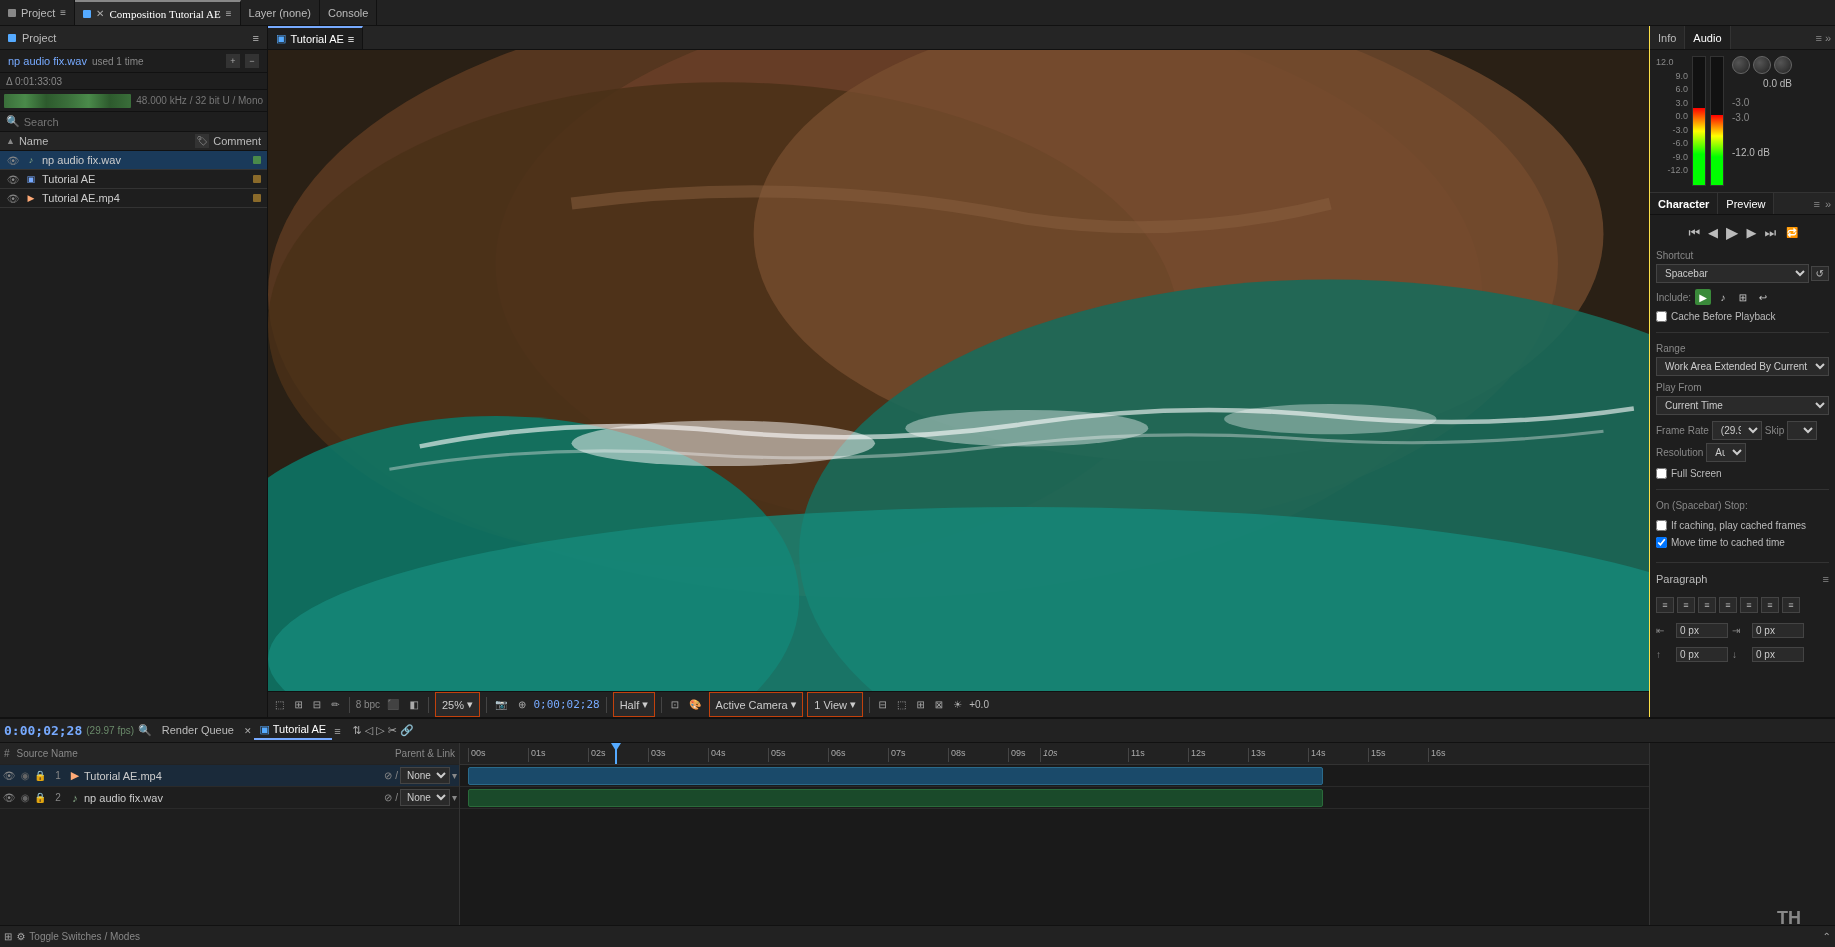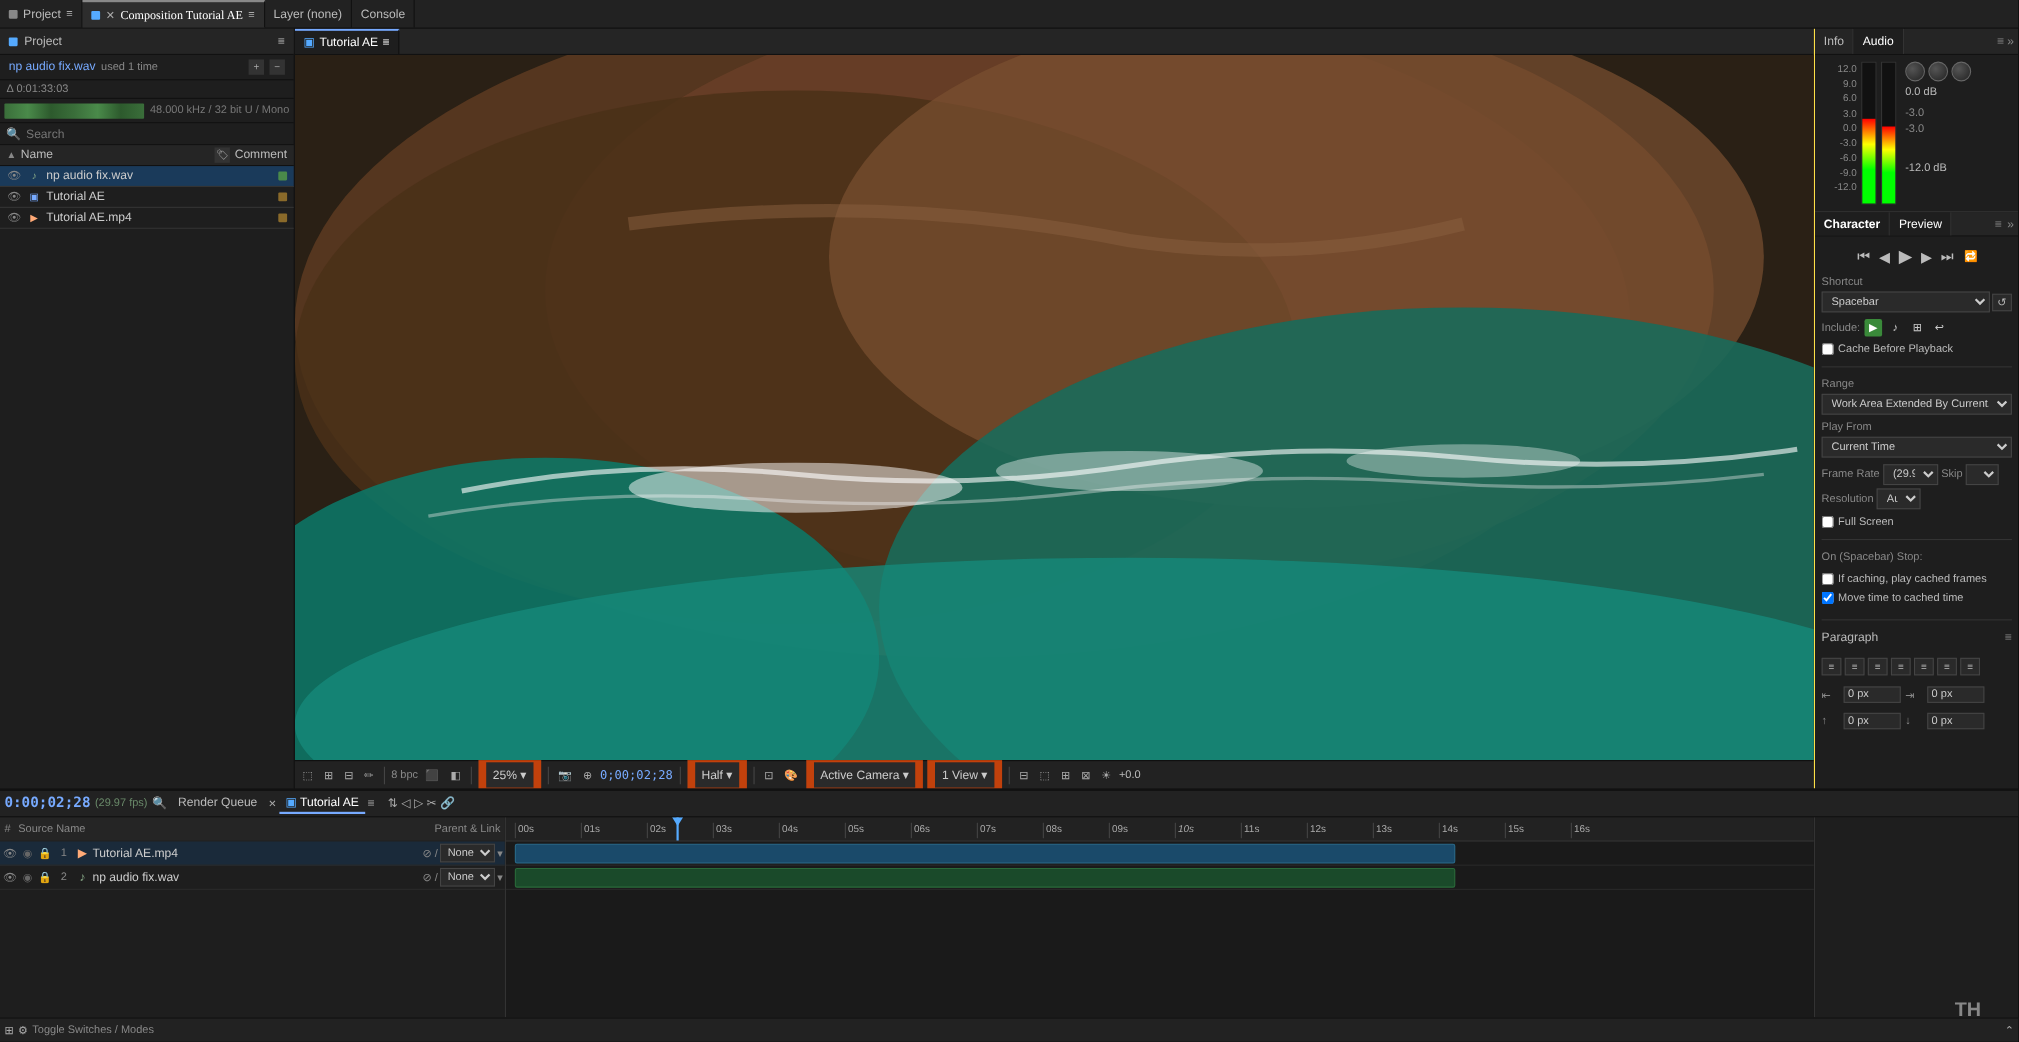--- a/index.html
+++ b/index.html
@@ -194,21 +194,21 @@
       border-top: 1px solid #111;
       height: 26px;
       padding: 0 4px;
       gap: 4px;
     }
     .toolbar-btn { background:transparent; border:none; color:#aaa; cursor:pointer; font-size:10px; padding:2px 3px; }
     .toolbar-sep { width:1px; height:16px; background:#444; margin:0 2px; }
     .timecode-display { color:#7af; font-size:11px; font-family:monospace; }
     .dropdown-btn {
       background:#2a2a2a;
-      border:7px solid #c2410c;
+      border:1px solid #c2410c;
       color:#ccc;
       font-size:11px;
       padding:5px 6px;
       cursor:pointer;
       display:flex;
       align-items:center;
       gap:3px;
     }
 
     
@@ -686,21 +686,21 @@
       <div style="margin-left:auto;display:flex;align-items:center;padding-right:4px;">
         <span style="color:#888;font-size:11px;">≡</span>
         <span style="color:#888;font-size:11px;margin-left:3px;">»</span>
       </div>
     </div>
 
     <div class="audio-panel">
       <div style="display:flex;gap:4px;">
 
         <div style="display:flex;flex-direction:column;font-size:9px;color:#888;gap:0;width:32px;margin-top:0;">
-          <div style="text-align:right;line-height:1.5;">12.0</div>
+          <div style="text-align:left;line-height:1.5;">12.0</div>
           <div style="text-align:right;line-height:1.5;">9.0</div>
           <div style="text-align:right;line-height:1.5;">6.0</div>
           <div style="text-align:right;line-height:1.5;">3.0</div>
           <div style="text-align:right;line-height:1.5;">0.0</div>
           <div style="text-align:right;line-height:1.5;">-3.0</div>
           <div style="text-align:right;line-height:1.5;">-6.0</div>
           <div style="text-align:right;line-height:1.5;">-9.0</div>
           <div style="text-align:right;line-height:1.5;">-12.0</div>
         </div>
 
@@ -716,21 +716,21 @@
             </div>
           </div>
         </div>
 
         <div style="display:flex;flex-direction:column;gap:4px;margin-left:4px;">
           <div style="display:flex;gap:3px;align-items:center;">
             <div class="knob"></div>
             <div class="knob"></div>
             <div class="knob"></div>
           </div>
-          <div style="color:#bbb;font-size:10px;text-align:left;">0.0 dB</div>
+          <div style="color:#bbb;font-size:10px;text-align:right;">0.0 dB</div>
           <div style="color:#888;font-size:10px;margin-top:4px;">-3.0</div>
           <div style="color:#888;font-size:10px;">-3.0</div>
           <div style="color:#bbb;font-size:10px;margin-top:20px;">-12.0 dB</div>
         </div>
       </div>
     </div>
 
     <div style="display:flex;align-items:center;background:#252525;border-bottom:1px solid #111;height:22px;">
       <div class="right-tab" style="font-size:11px;font-weight:bold;color:#fff;background:#1e1e1e;">
         <span>Character</span>
@@ -941,21 +941,21 @@
           <div class="ruler-tick major" style="left:8px;">00s</div>
           <div class="ruler-tick major" style="left:68px;">01s</div>
           <div class="ruler-tick major" style="left:128px;">02s</div>
           <div class="ruler-tick major" style="left:188px;">03s</div>
           <div class="ruler-tick major" style="left:248px;">04s</div>
           <div class="ruler-tick major" style="left:308px;">05s</div>
           <div class="ruler-tick major" style="left:368px;">06s</div>
           <div class="ruler-tick major" style="left:428px;">07s</div>
           <div class="ruler-tick major" style="left:488px;">08s</div>
           <div class="ruler-tick major" style="left:548px;">09s</div>
-          <div class="ruler-tick major" style="left:608px;font-style:italic;">10s</div>
+          <div class="ruler-tick major" style="left:580px;font-style:italic;">10s</div>
           <div class="ruler-tick major" style="left:668px;">11s</div>
           <div class="ruler-tick major" style="left:728px;">12s</div>
           <div class="ruler-tick major" style="left:788px;">13s</div>
           <div class="ruler-tick major" style="left:848px;">14s</div>
           <div class="ruler-tick major" style="left:908px;">15s</div>
           <div class="ruler-tick major" style="left:968px;">16s</div>
 
           <div class="playhead" style="height:200px;left:155px;">
             <div class="playhead-triangle"></div>
           </div>

